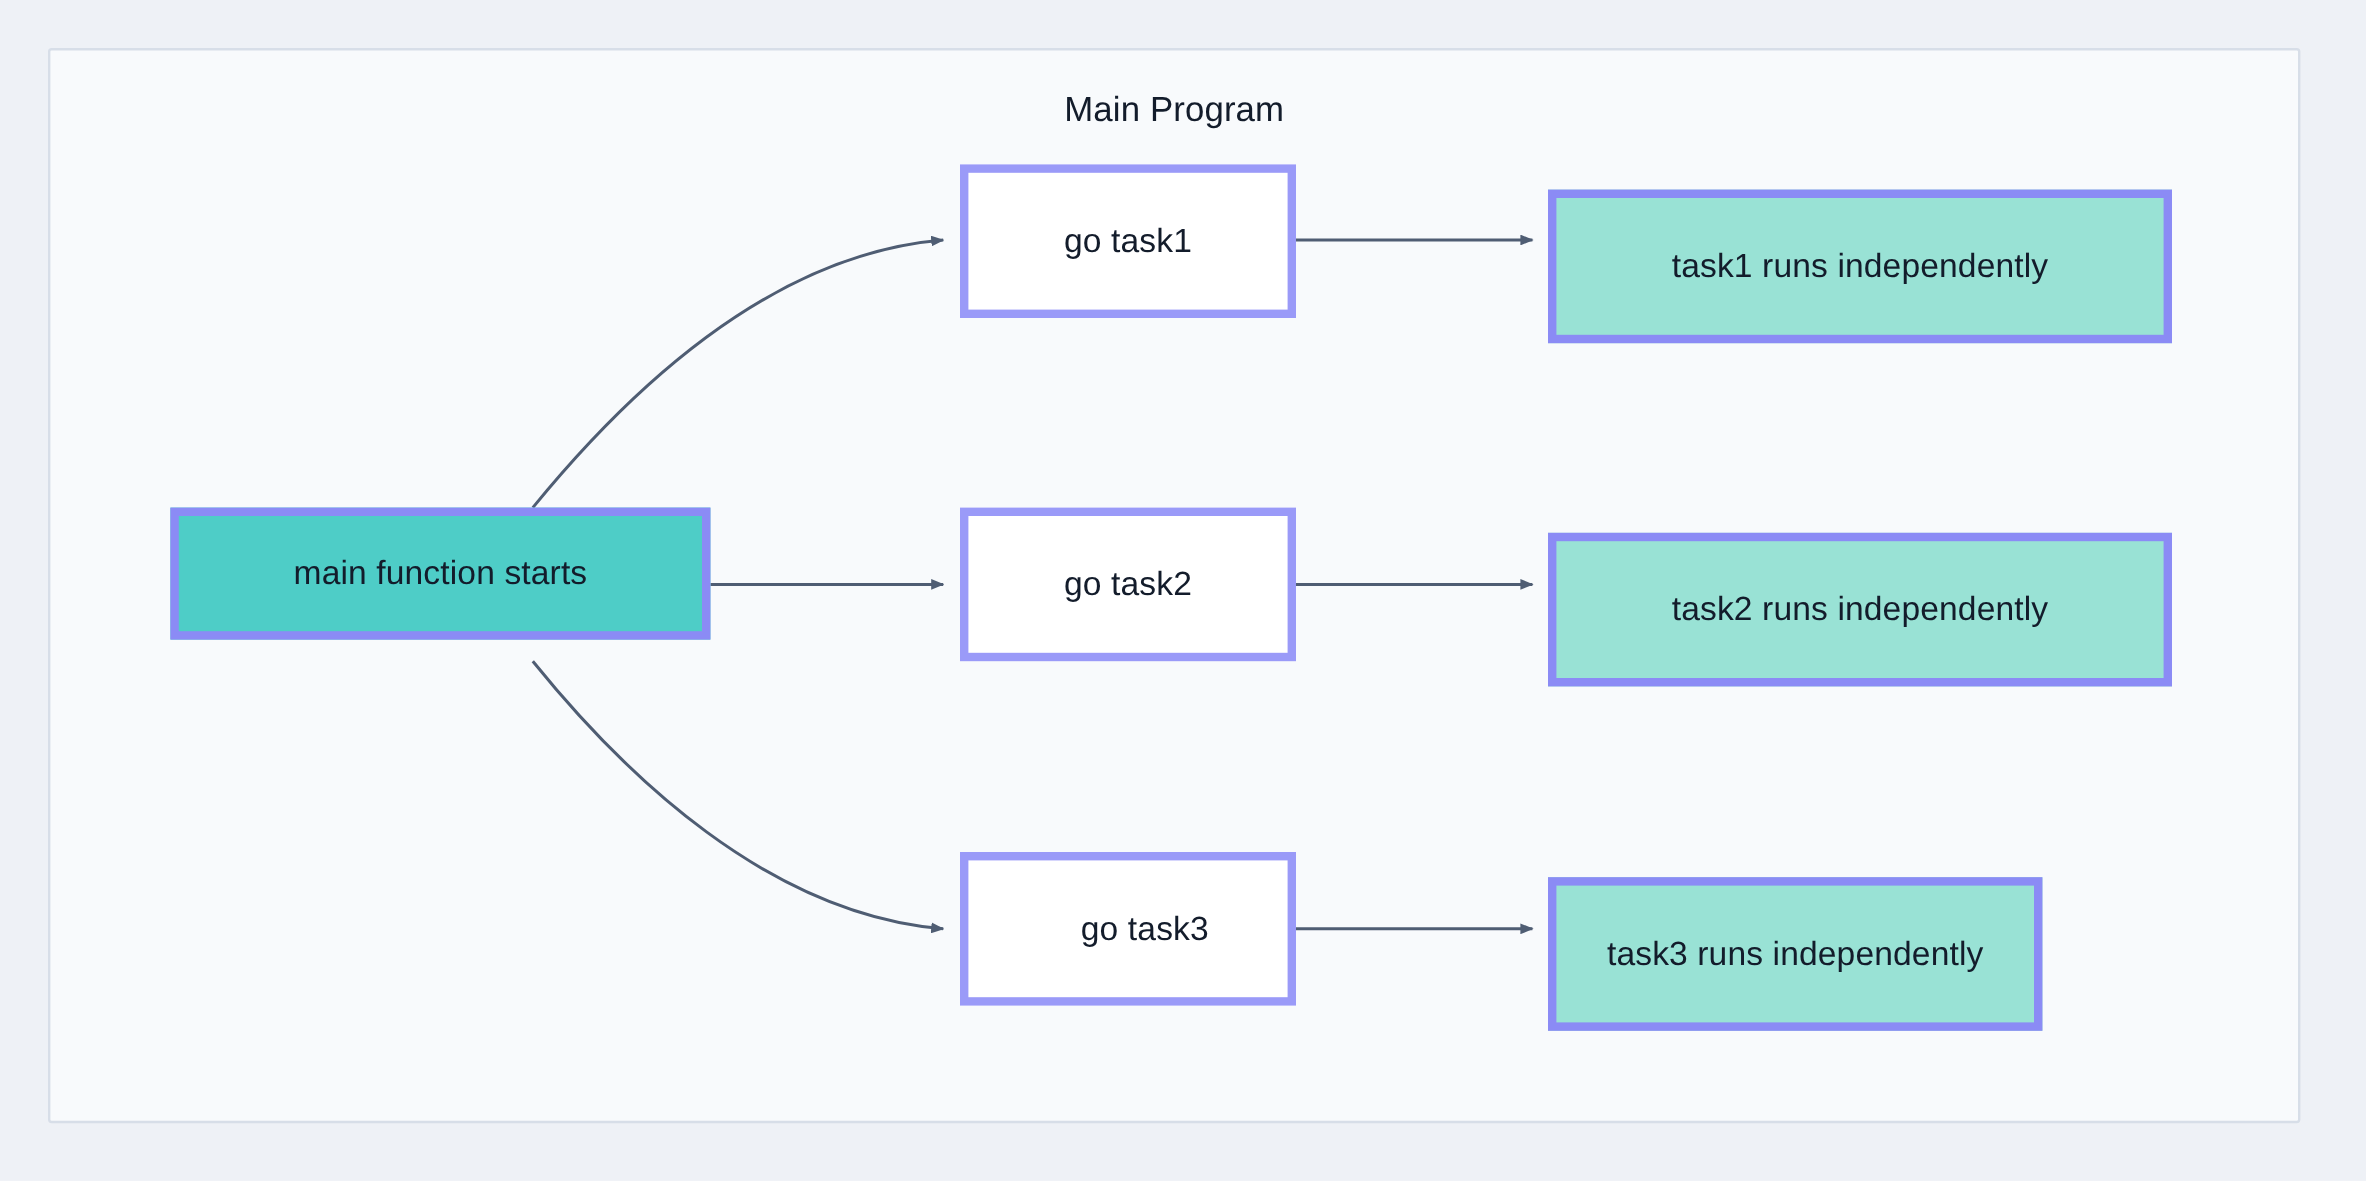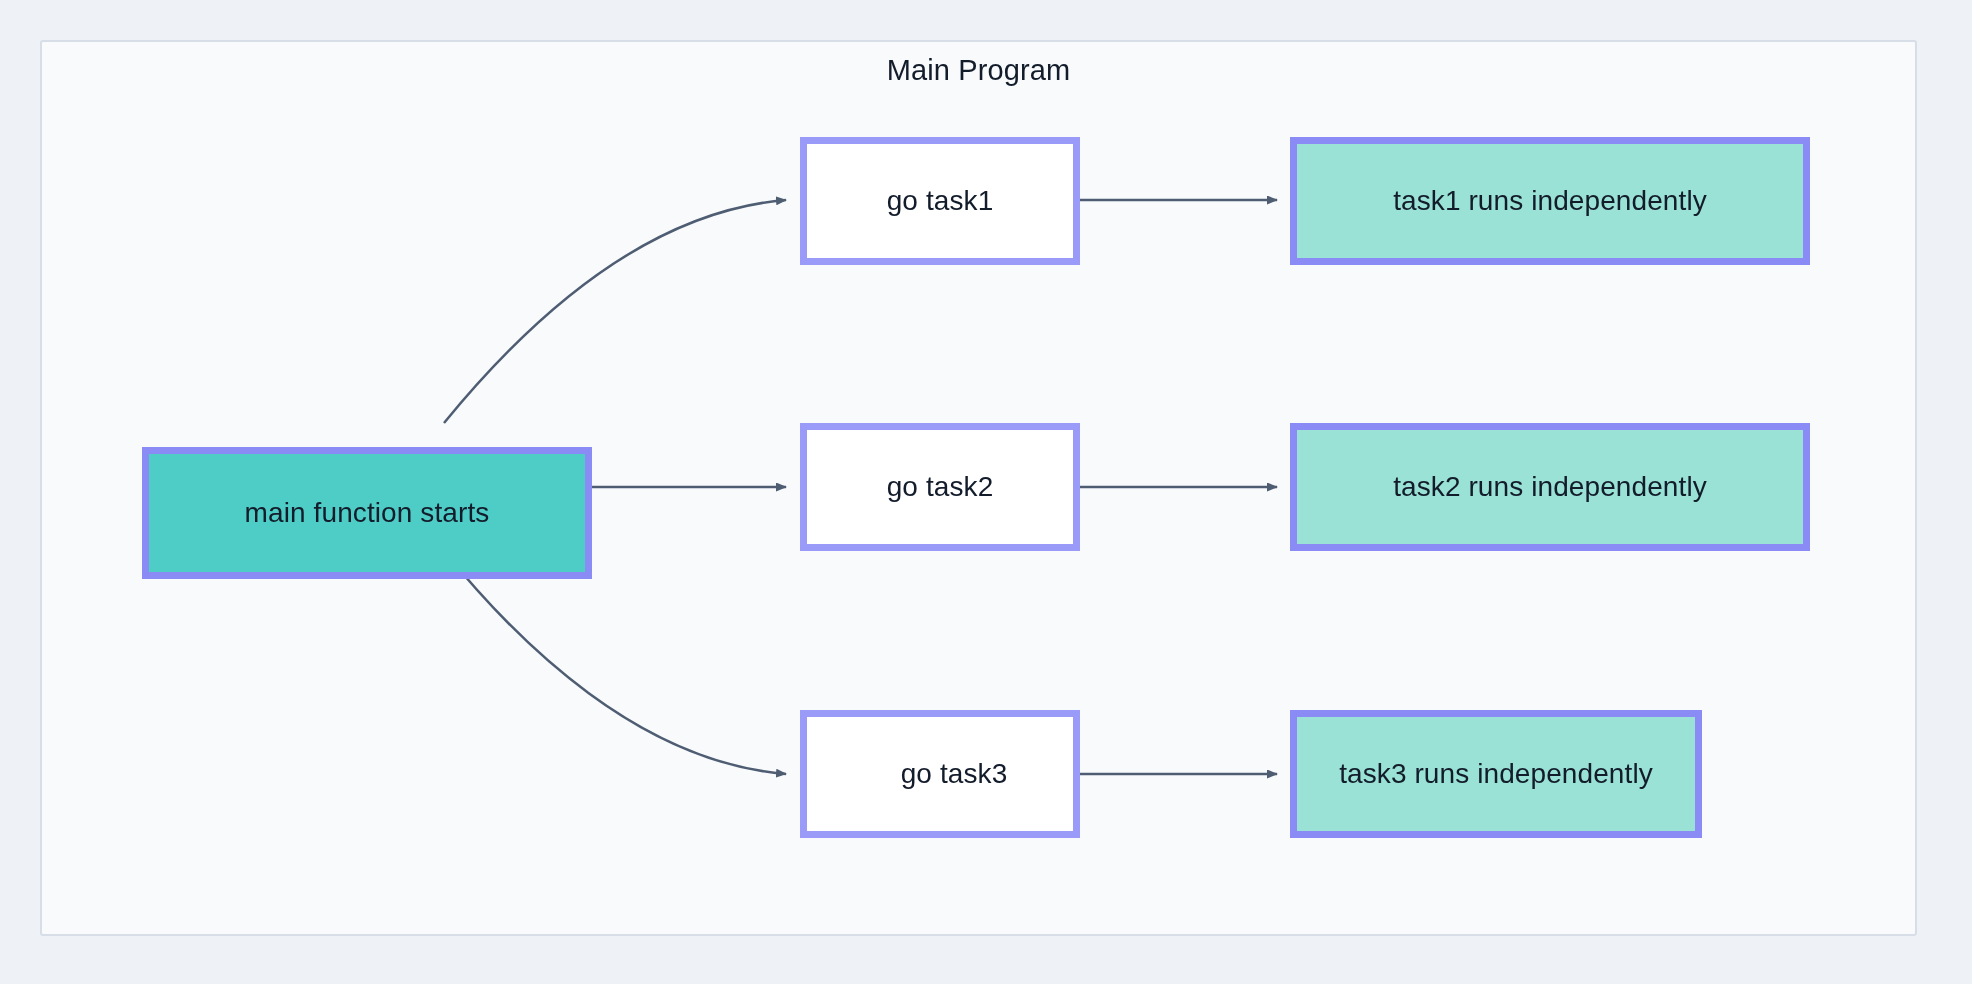--- a/index.html
+++ b/index.html
@@ -29,21 +29,21 @@
     height: 896px;
     background: #f8fafc;
     border: 2px solid #d7dee8;
     border-radius: 3px;
     box-sizing: border-box;
   }
 
   #subgraph-title {
     position: absolute;
     left: 0;
-    top: 12px;
+    top: 34px;
     width: 100%;
     text-align: center;
     font-size: 29px;
     color: #131c2b;
     letter-spacing: 0.1px;
   }
 
   
   #edge-layer {
     position: absolute;
@@ -74,20 +74,21 @@
   }
 
   .node-go {
     background: #ffffff;
     border-color: #9a9af8;
   }
 
   .node-task {
     background: #99e2d5;
     border-color: #8b8bf5;
+    margin-top: 21px;
   }
 
   .node-label {
     display: block;
     padding: 0 12px;
     line-height: 1.2;
   }
 </style>
 </head>
 <body>
@@ -111,21 +112,21 @@
 
     <path d="M 444,551 C 520,645 640,762 786,774" fill="none" stroke="#4f5d73" stroke-width="2.5" marker-end="url(#arrowhead)"></path>
 
     <path d="M 1080,200 L 1277,200" fill="none" stroke="#4f5d73" stroke-width="2.5" marker-end="url(#arrowhead)"></path>
 
     <path d="M 1080,487 L 1277,487" fill="none" stroke="#4f5d73" stroke-width="2.5" marker-end="url(#arrowhead)"></path>
 
     <path d="M 1080,774 L 1277,774" fill="none" stroke="#4f5d73" stroke-width="2.5" marker-end="url(#arrowhead)"></path>
   </svg>
 
-  <div class="node node-main" style="left:142px; top:447px; width:450px; height:132px;">
+  <div class="node node-main" style="left:142px; top:423px; width:450px; height:110px;">
     <span class="node-label">main function starts</span>
   </div>
 
   <div class="node node-go" style="left:800px; top:137px; width:280px; height:128px;">
     <span class="node-label">go task1</span>
   </div>
 
   <div class="node node-go" style="left:800px; top:423px; width:280px; height:128px;">
     <span class="node-label">go task2</span>
   </div>

